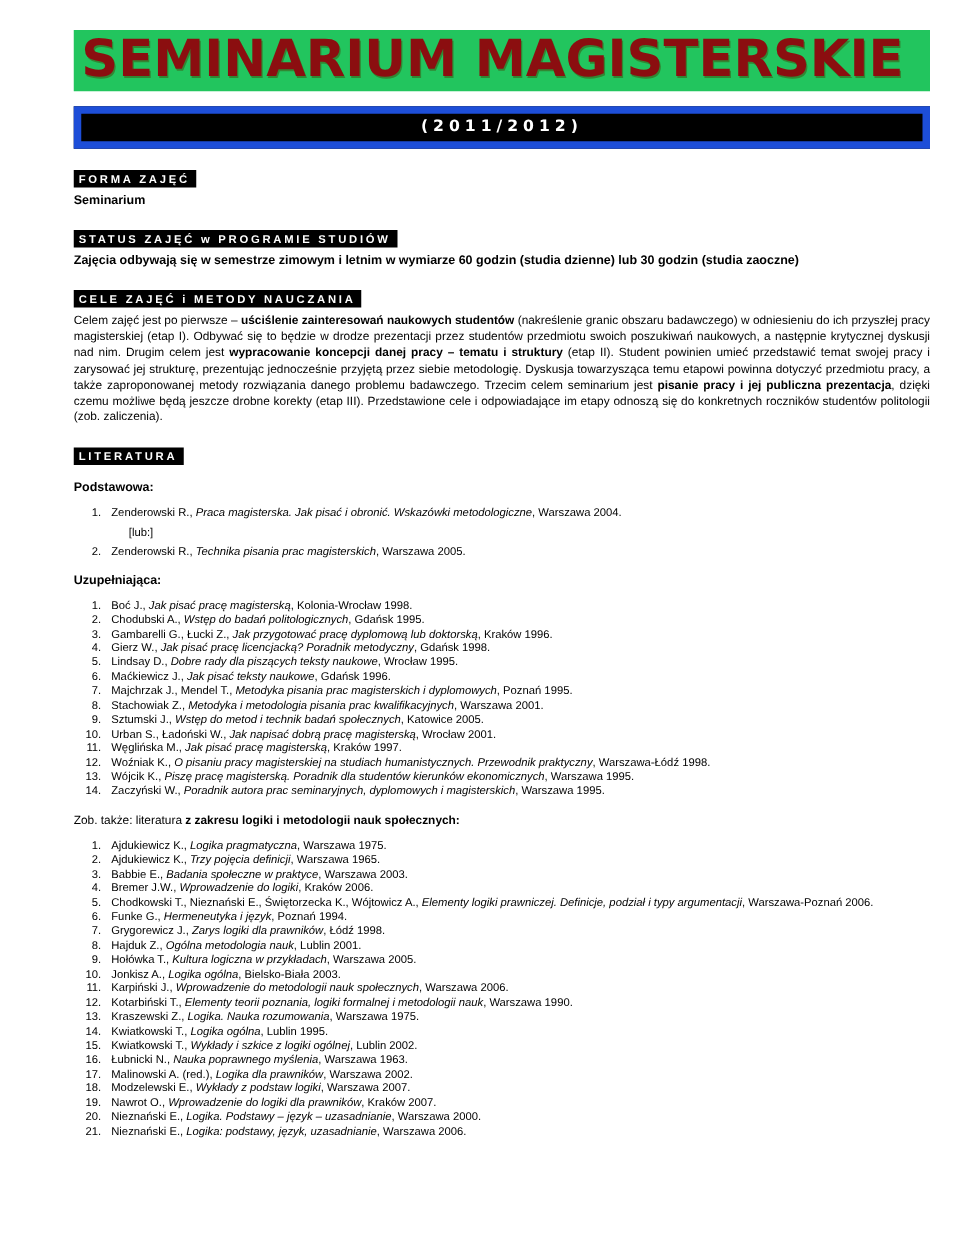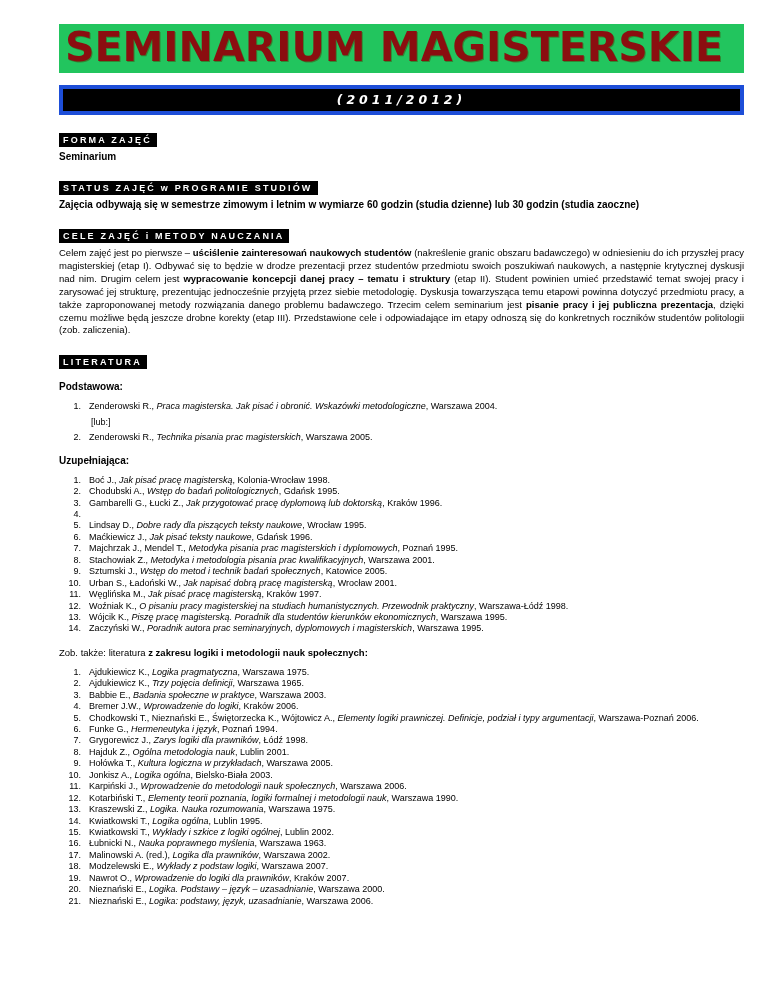--- a/index.html
+++ b/index.html
@@ -23,24 +23,23 @@
     font-size:41px;
     color:#8b0e10;
     letter-spacing:0px;
     text-shadow:1px 1px 0 rgba(70,60,0,0.45);
   }
 
   
   .yearbar{
     margin-top:12px;
     background:#000;
-    border:4px solid #1d4ed8;
+    border:6px solid #1d4ed8;
     text-align:center;
     padding:1px 0 3px 0;
-    font-style:italic;
   }
   .yearbar span{
     color:#fff;font-weight:bold;font-size:12.5px;letter-spacing:4px;
     font-family:"DejaVu Sans",sans-serif;
   }
 
   
   .sec{margin-top:14px;}
   .badge{
     display:inline-block;background:#000000;color:#fff;
@@ -56,21 +55,21 @@
   .para b{font-weight:bold;}
 
   .list-heading{font-weight:bold;font-size:10px;margin-top:12px;}
 
   .bib-list{margin-top:9px;font-size:9px;}
   .bib-row{display:flex;padding-left:2px;line-height:1.16;margin-bottom:1px;}
   .spaced .bib-row{margin-bottom:5px;}
   .bib-num{flex:0 0 20px;width:20px;text-align:right;}
   .bib-text{margin-left:8px;}
   .bib-text i{font-style:italic;}
-  .bib-note{margin-left:14px;padding-left:16px;}
+  .bib-note{margin-left:26px;padding-left:16px;}
 
   .zob-note{font-size:9.5px;margin-top:13px;}
   .zob-note b{font-weight:bold;}
 </style>
 </head>
 <body>
 
 <div class="page">
 
   <div class="banner" style="background: #22c55e;">
@@ -125,20 +124,21 @@
         <div class="bib-row">
           <span class="bib-num">2.</span>
           <span class="bib-text"><span>Chodubski A., </span><i>Wstęp do badań politologicznych</i><span>, Gdańsk 1995.</span></span>
         </div>
         <div class="bib-row">
           <span class="bib-num">3.</span>
           <span class="bib-text"><span>Gambarelli G., Łucki Z., </span><i>Jak przygotować pracę dyplomową lub doktorską</i><span>, Kraków 1996.</span></span>
         </div>
         <div class="bib-row">
           <span class="bib-num">4.</span>
+          <span class="bib-text"><span>Gierz W., </span><i>Jak pisać pracę licencjacką? Poradnik metodyczny</i><span>, Gdańsk 1998.</span></span>
         </div>
         <div class="bib-row">
           <span class="bib-num">5.</span>
           <span class="bib-text"><span>Lindsay D., </span><i>Dobre rady dla piszących teksty naukowe</i><span>, Wrocław 1995.</span></span>
         </div>
         <div class="bib-row">
           <span class="bib-num">6.</span>
           <span class="bib-text"><span>Maćkiewicz J., </span><i>Jak pisać teksty naukowe</i><span>, Gdańsk 1996.</span></span>
         </div>
         <div class="bib-row">

